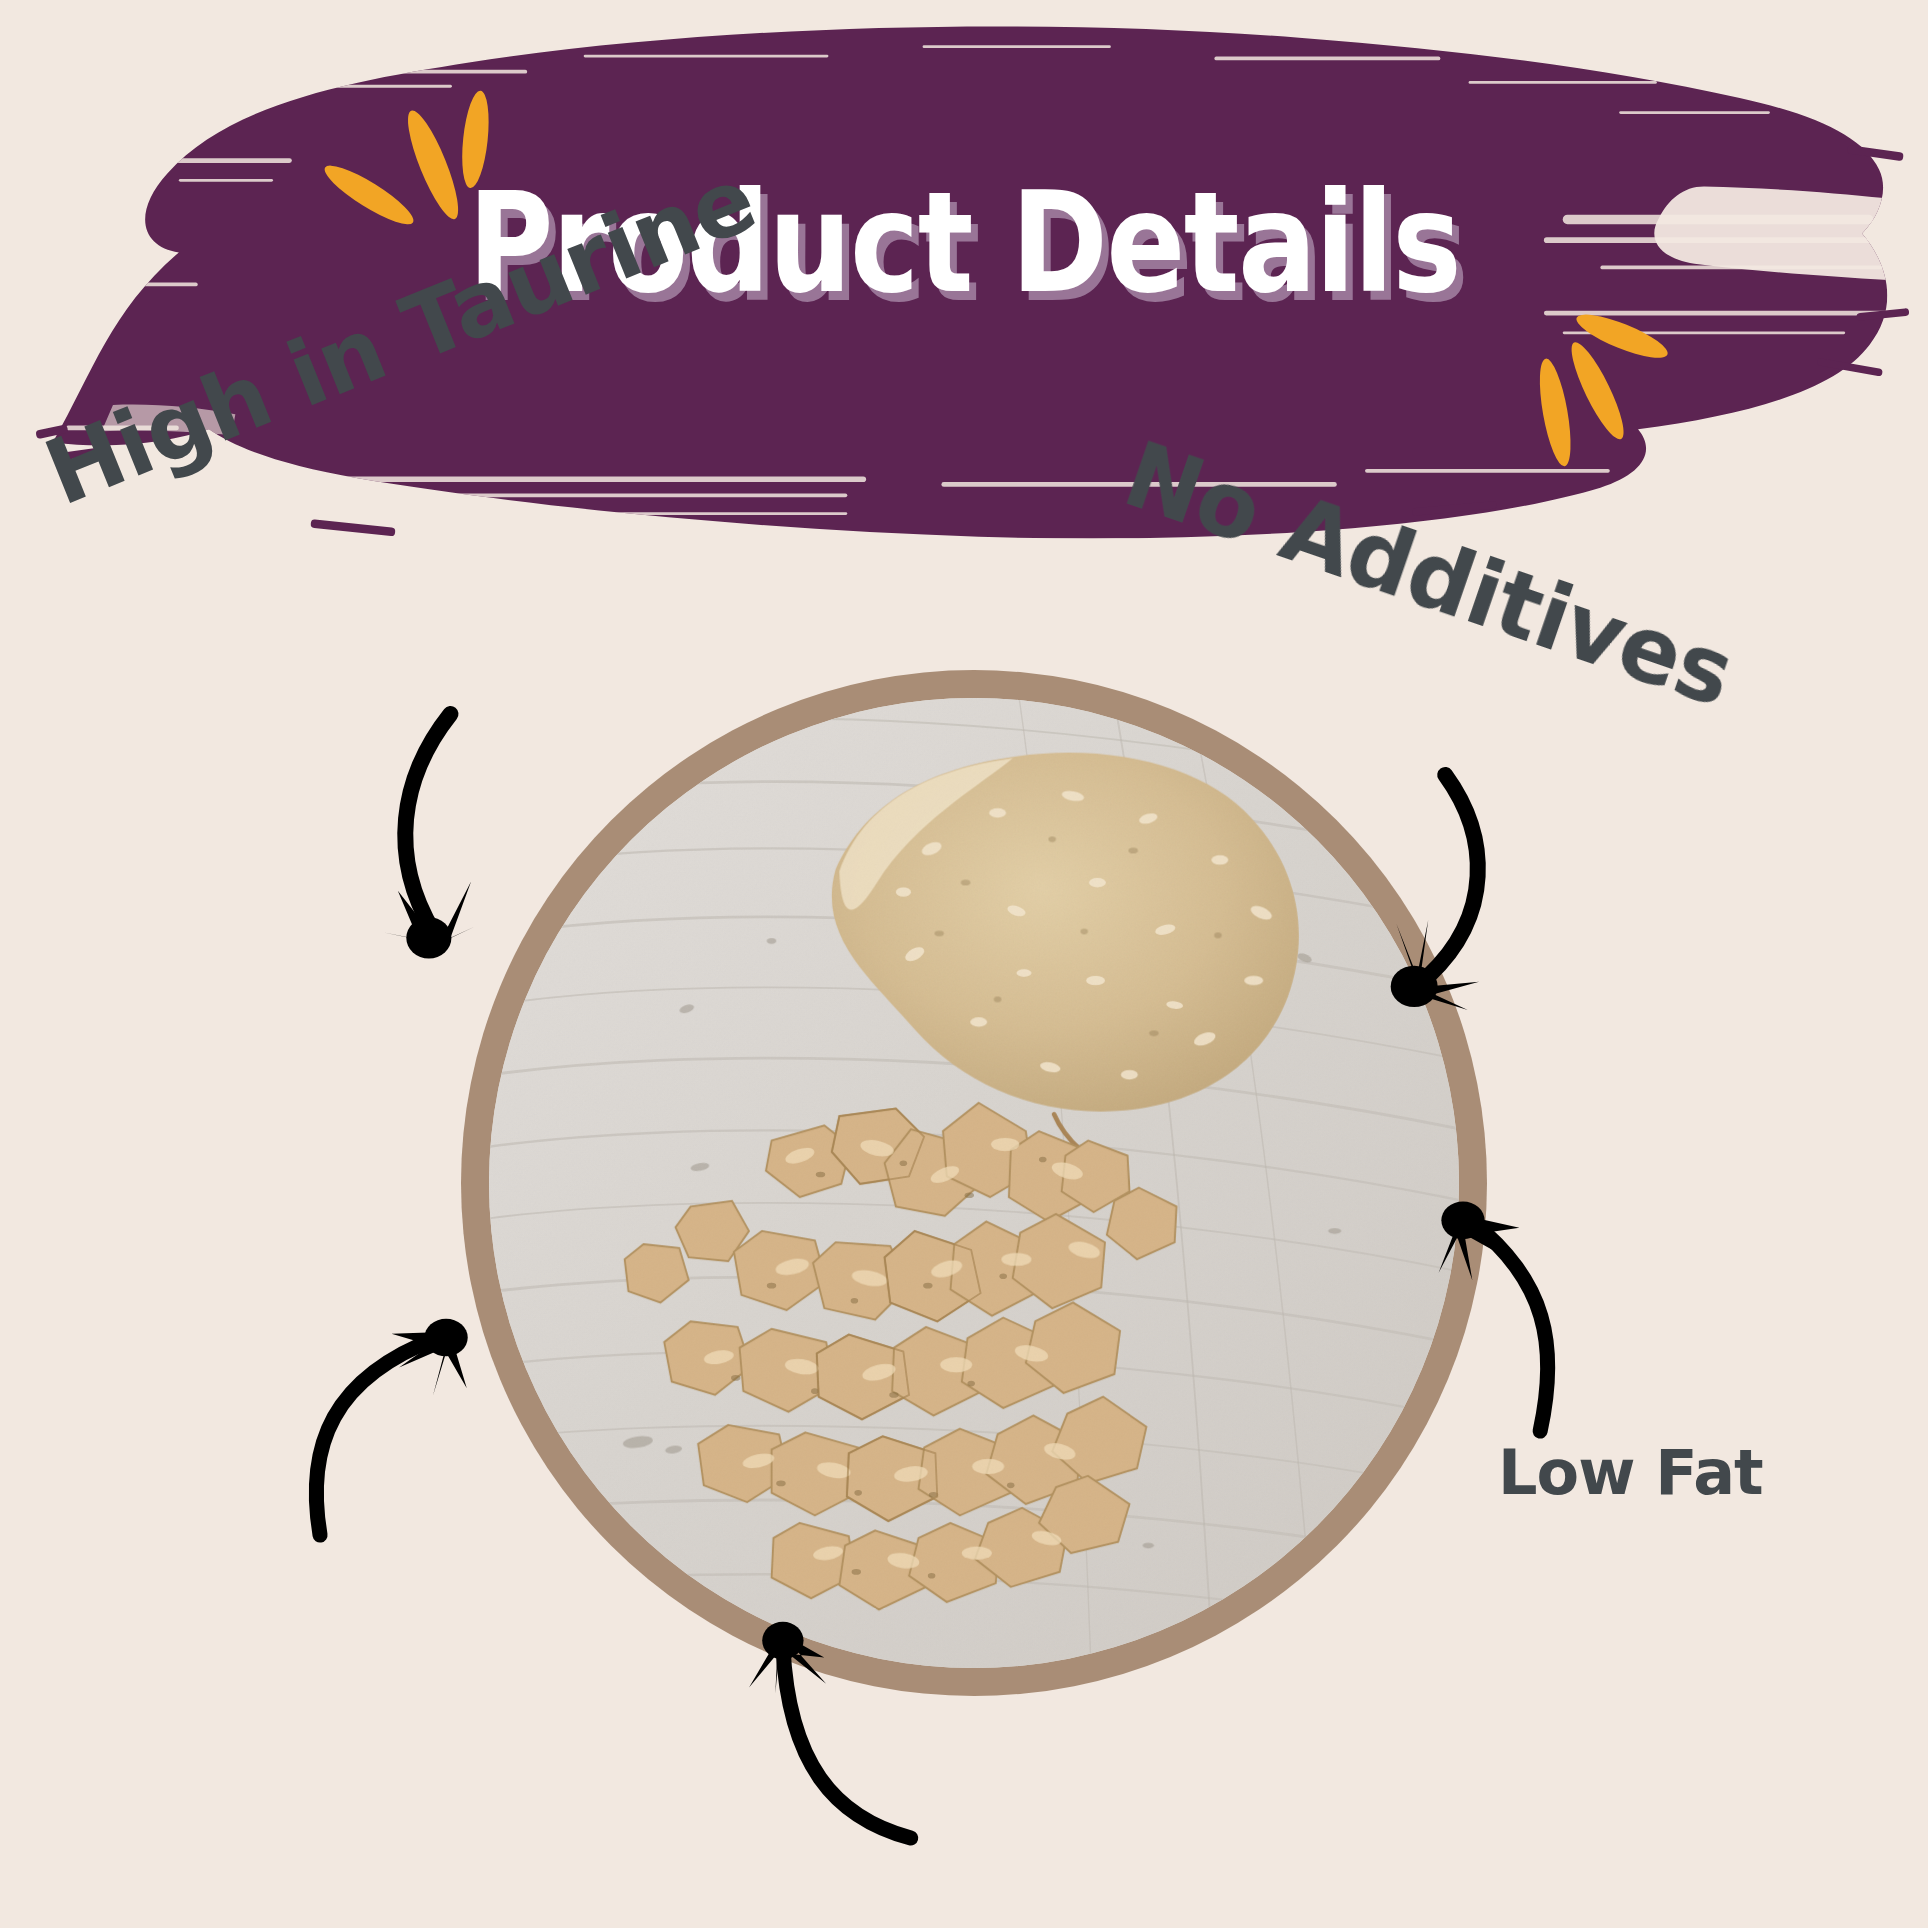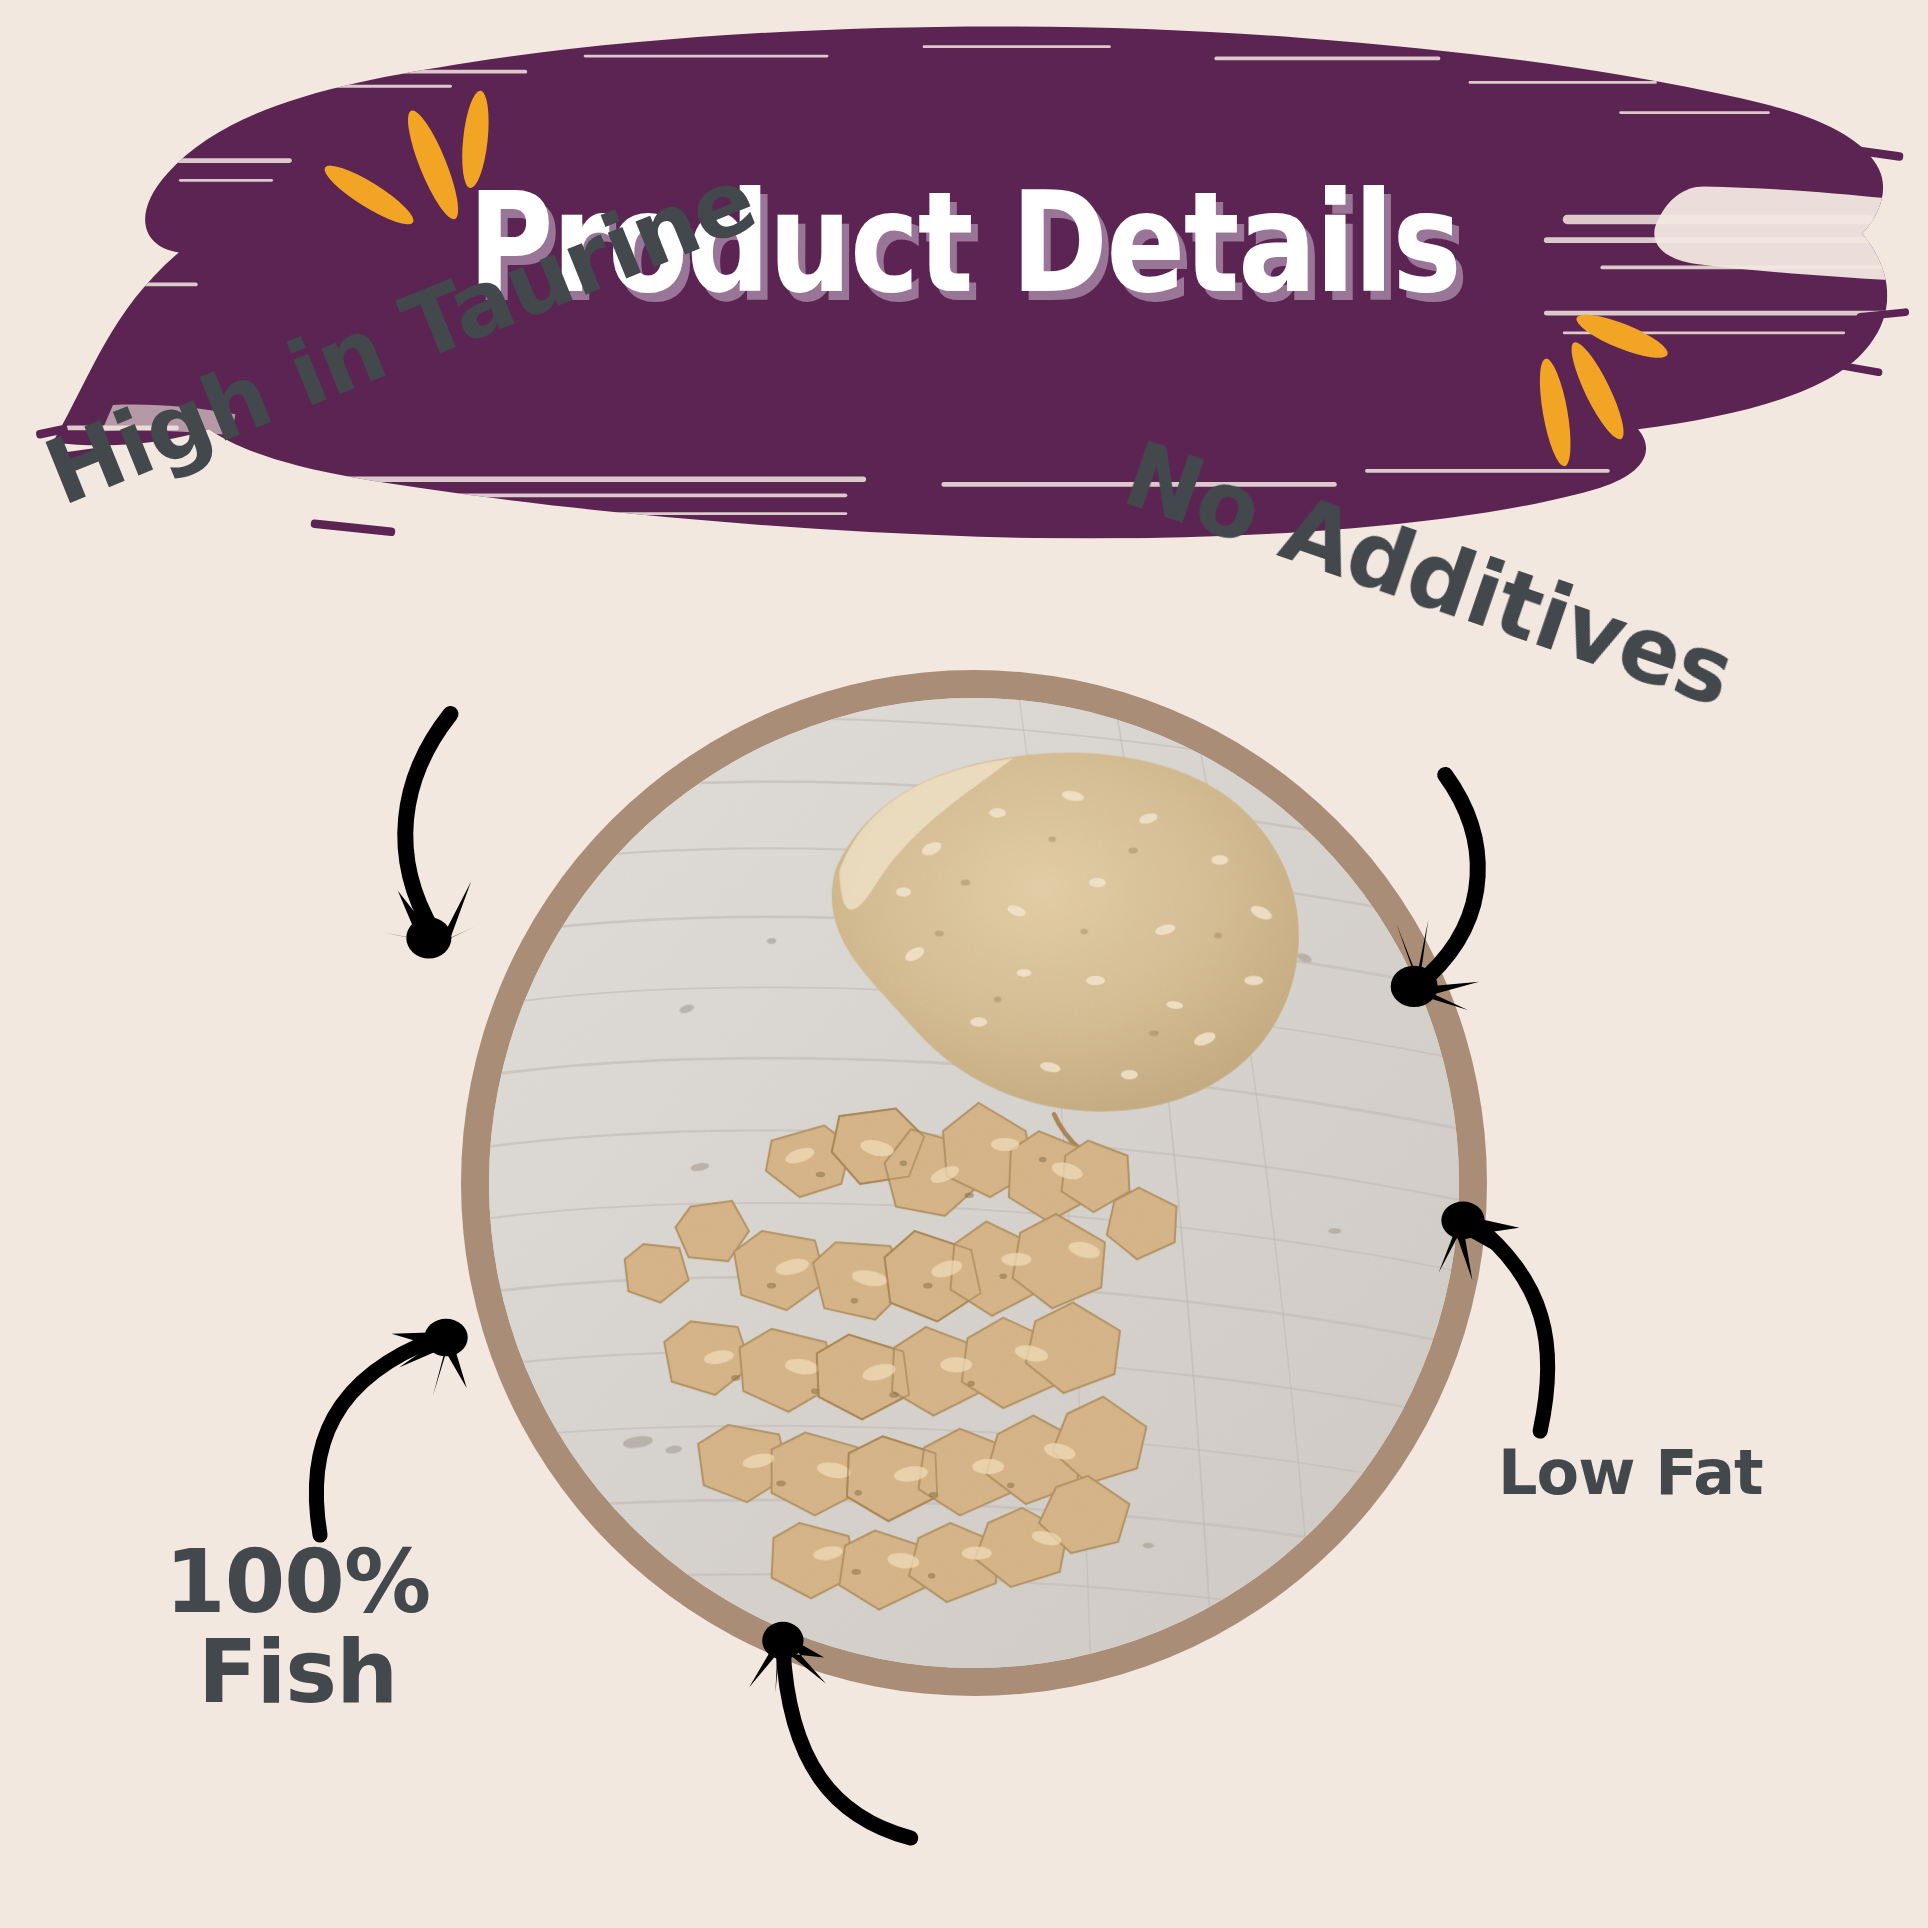--- a/index.html
+++ b/index.html
@@ -467,20 +467,16 @@
       <ellipse cx="52" cy="42" rx="22" ry="20" fill="#000"></ellipse>
     </svg>
   </div>
 
   <div class="feature-label" id="label-taurine">High in Taurine</div>
 
   <div class="feature-label" id="label-additives">No Additives</div>
 
   <div class="feature-label" id="label-lowfat">Low Fat</div>
 
-  <div class="feature-label" id="label-fish">
-    <div>100%</div>
-    <div>Fish</div>
-  </div>
 
 
 </div>
 
 
 </body></html>

